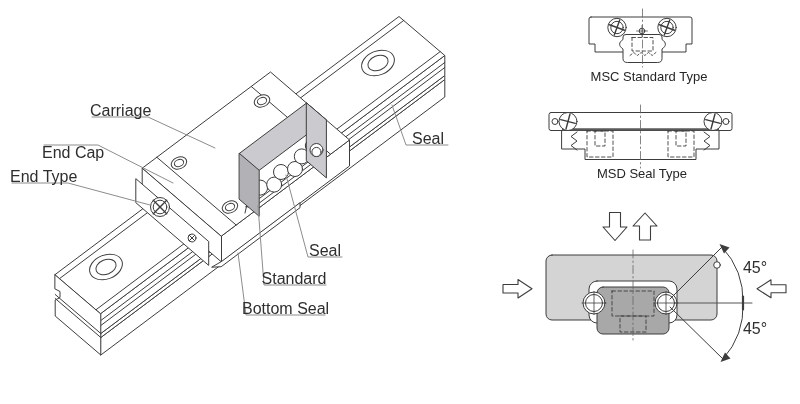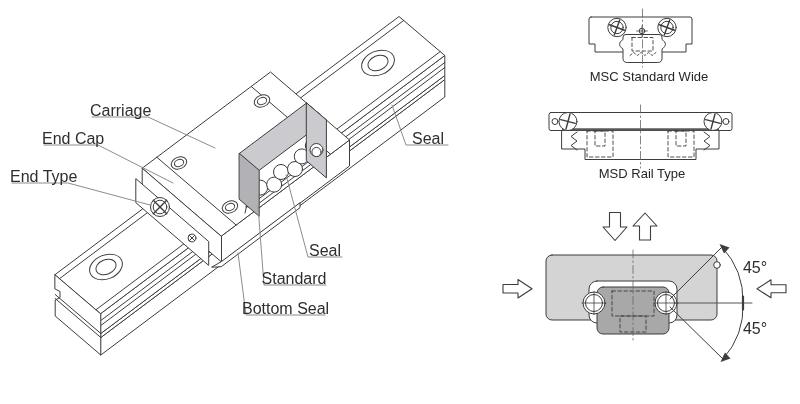--- a/index.html
+++ b/index.html
@@ -206,26 +206,26 @@
       <path d="M609.5,212.5 H620.5 V227 H627 L615,240.5 L603,227 H609.5 Z" stroke-width="1.1"></path>
       <path d="M650.5,240 H639.5 V226 H633 L645,213 L657,226 H650.5 Z" stroke-width="1.1"></path>
       <path d="M503,284.5 H518 V279.5 L532,288.8 L518,298 V293 H503 Z" stroke-width="1.1"></path>
       <path d="M786,284.8 H771 V279.8 L757,288.8 L771,297.8 V292.8 H786 Z" stroke-width="1.1"></path>
     </g>
 
   </g>
 </svg>
 
 <div class="lbl" style="left:90px;top:101px;width:58px">Carriage</div>
-<div class="lbl" style="left:42px;top:129px;width:58px">End Cap</div>
+<div class="lbl" style="left:42px;top:143px;width:58px">End Cap</div>
 <div class="lbl" style="left:10px;top:167px;width:58px">End Type</div>
 <div class="lbl" style="left:406px;top:129px;width:44px">Seal</div>
 <div class="lbl" style="left:306px;top:241px;width:38px">Seal</div>
 <div class="lbl" style="left:260px;top:269px;width:68px">Standard</div>
 <div class="lbl" style="left:242px;top:299px;width:86px">Bottom Seal</div>
 
-<div class="lbl cap" style="left:588px;top:69px;width:122px">MSC Standard Wide</div>
-<div class="lbl cap" style="left:596px;top:166px;width:92px">MSD Rail Type</div>
+<div class="lbl cap" style="left:588px;top:69px;width:122px">MSC Standard Type</div>
+<div class="lbl cap" style="left:596px;top:166px;width:92px">MSD Seal Type</div>
 
 <div class="lbl deg" style="left:740px;top:258px;width:30px">45°</div>
 <div class="lbl deg" style="left:740px;top:319px;width:30px">45°</div>
 
 </div>
 
 </body></html>

